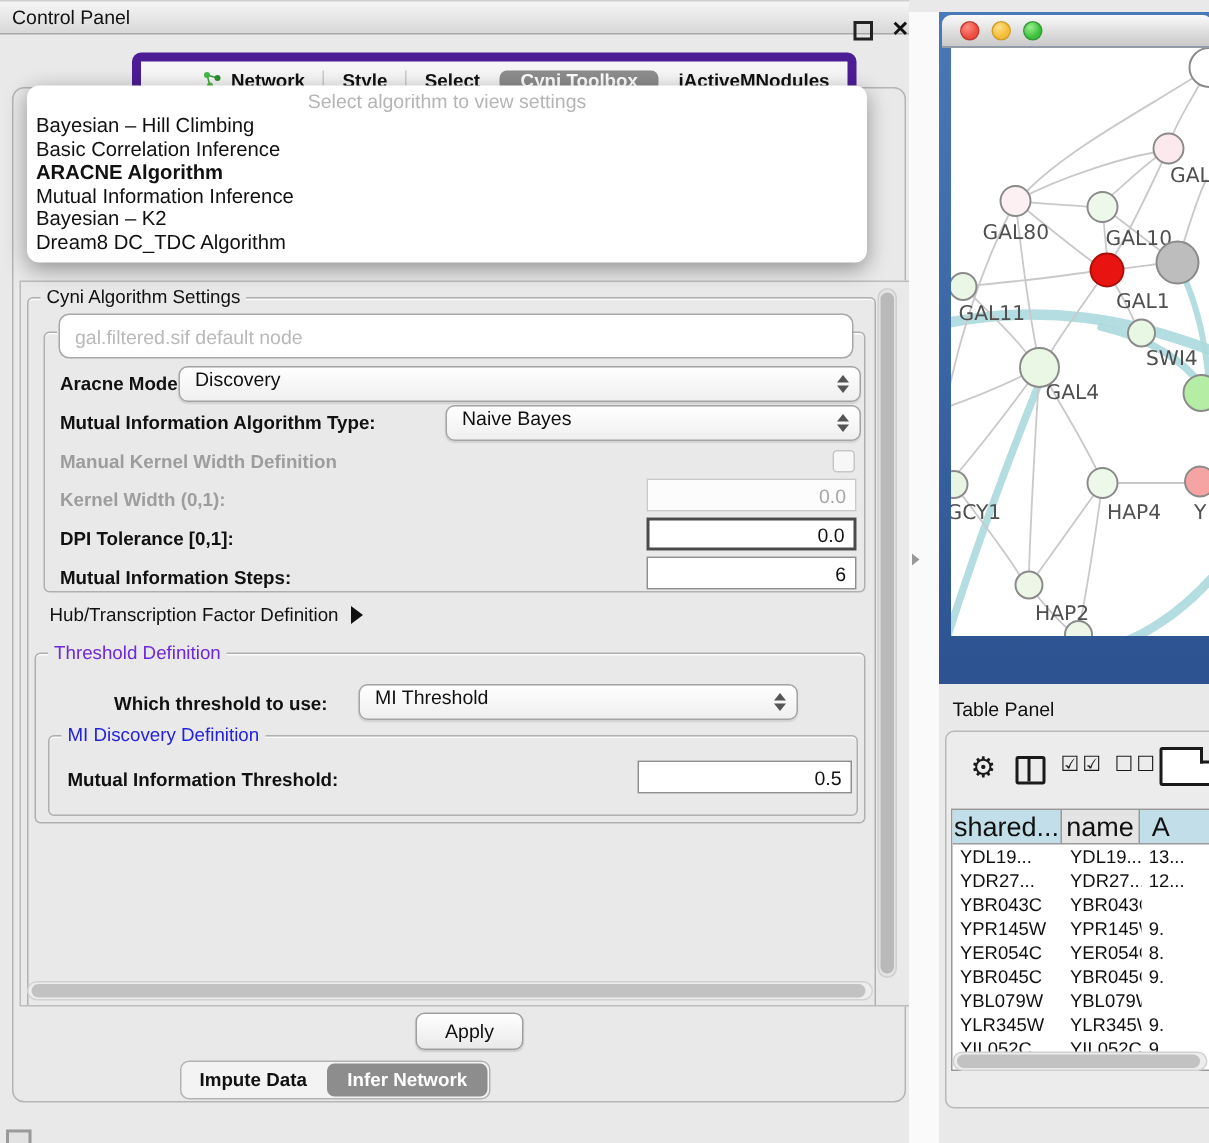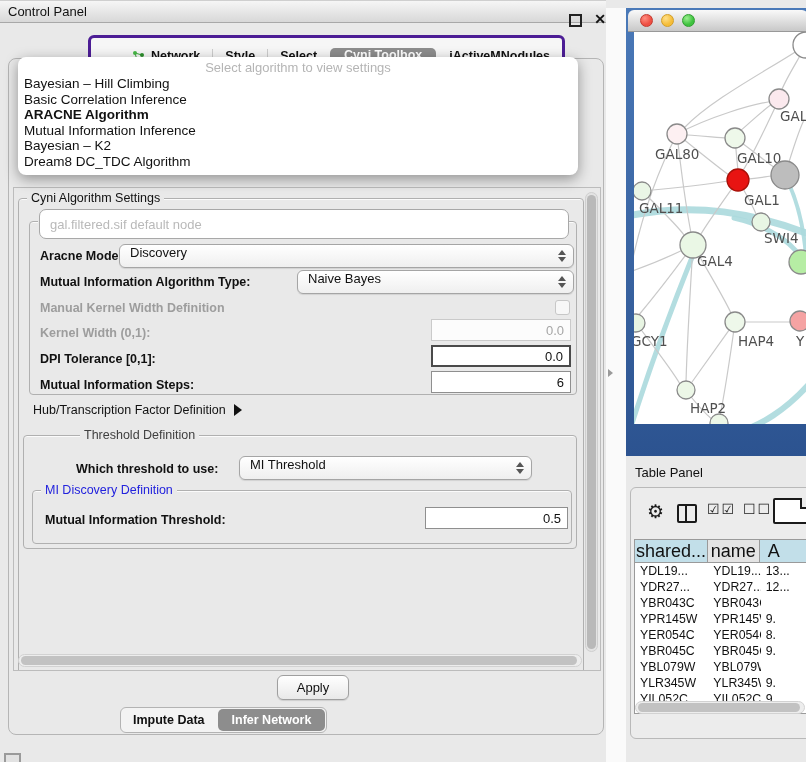--- a/index.html
+++ b/index.html
@@ -8,22 +8,22 @@
   .abs{position:absolute;}
 
   
   #cp-titlebar{left:0;top:8;width:606px;height:23px;
     background:linear-gradient(#f6f6f6,#d8d8d8);border-top:1px solid #cfcfcf;border-bottom:1px solid #a8a8a8;
     display:flex;align-items:center;font-size:13px;padding-left:8px;box-sizing:border-box;}
   #cp-float{right:224px;top:14px;width:9px;height:9px;border:2px solid #222;background:transparent;}
   #cp-close{right:200px;top:11px;font-size:14px;font-weight:bold;color:#111;}
 
   
-  #top-tabs{left:88px;top:35px;height:25px;display:flex;align-items:flex-end;
-    background:#f6f6f6;border:3px solid #4c1d95;border-radius:6px;padding-left:29px;}
+  #top-tabs{left:88px;top:35px;height:25px;display:flex;align-items:center;
+    background:#f6f6f6;border:6px solid #4c1d95;border-radius:6px;padding-left:29px;}
   .tab{display:flex;align-items:center;padding:0 12px;font-size:12.5px;font-weight:bold;white-space:nowrap;}
   .tab + .tab{border-left:1px solid #ccc;}
   .tab.sel{background:#8d8d8d;color:#fff;border-radius:5px;margin:1px;border-left:none;padding:0 14px;}
   .tab.after-sel{border-left:none;}
   .neticon{width:14px;height:13px;margin-right:5px;}
 
   
   #outer-panel{left:8px;top:58px;width:594px;height:675px;border:1px solid #b5b5b5;border-radius:8px;background:#e9e9e9;}
 
   
@@ -31,27 +31,27 @@
     font-size:13px;color:#b9b9b9;display:flex;align-items:center;padding-left:10px;box-sizing:border-box;z-index:2;}
 
   
   #algo-pop{left:18px;top:57px;width:560px;background:#fff;border-radius:8px;z-index:60;
     box-shadow:0 4px 14px rgba(0,0,0,.38);padding:2px 0 5px 0;}
   #algo-ph{font-size:13px;color:#b5b5b5;text-align:center;height:17px;line-height:17px;}
   .algo-item{font-size:13.5px;height:15.6px;line-height:15.6px;padding-left:6px;white-space:nowrap;}
   .algo-item.sel{font-weight:bold;}
 
   
-  #scrollpane{left:4px;top:128px;width:586px;height:482px;border:1px solid #bcbcbc;overflow:hidden;background:#e9e9e9;}
+  #scrollpane{left:4px;top:128px;width:586px;height:482px;border:1px solid #bcbcbc;overflow:hidden;background:#e9e9e9;padding-left:13px;}
 
   .group{position:absolute;border:1px solid #b0b0b0;border-radius:4px;
     box-shadow:inset 0 1px 0 rgba(255,255,255,.8);}
   .glabel{position:absolute;top:-8px;left:8px;background:#e9e9e9;padding:0 4px;font-size:12.5px;white-space:nowrap;}
   .glabel.blue{color:#2222dd;}
-  .glabel.green{color:#404040;margin-left:48px;}
+  .glabel.green{color:#6d28d9;}
 
   .flabel{position:absolute;font-size:12.5px;font-weight:bold;white-space:nowrap;}
   .flabel.dis{color:#9d9d9d;}
 
   .combo{position:absolute;height:24px;box-sizing:border-box;background:linear-gradient(#ffffff,#efefef);
     border:1px solid #a5a5a5;border-radius:6px;font-size:13px;display:flex;align-items:flex-start;
     padding-left:10px;box-shadow:0 1px 1px rgba(0,0,0,.10);}
   .spin{position:absolute;right:5px;top:0;bottom:0;display:flex;flex-direction:column;justify-content:center;gap:2px;align-items:center;width:12px;}
   .tri-up{width:0;height:0;border-left:4px solid transparent;border-right:4px solid transparent;border-bottom:5px solid #555;}
   .tri-down{width:0;height:0;border-left:4px solid transparent;border-right:4px solid transparent;border-top:5px solid #555;}

